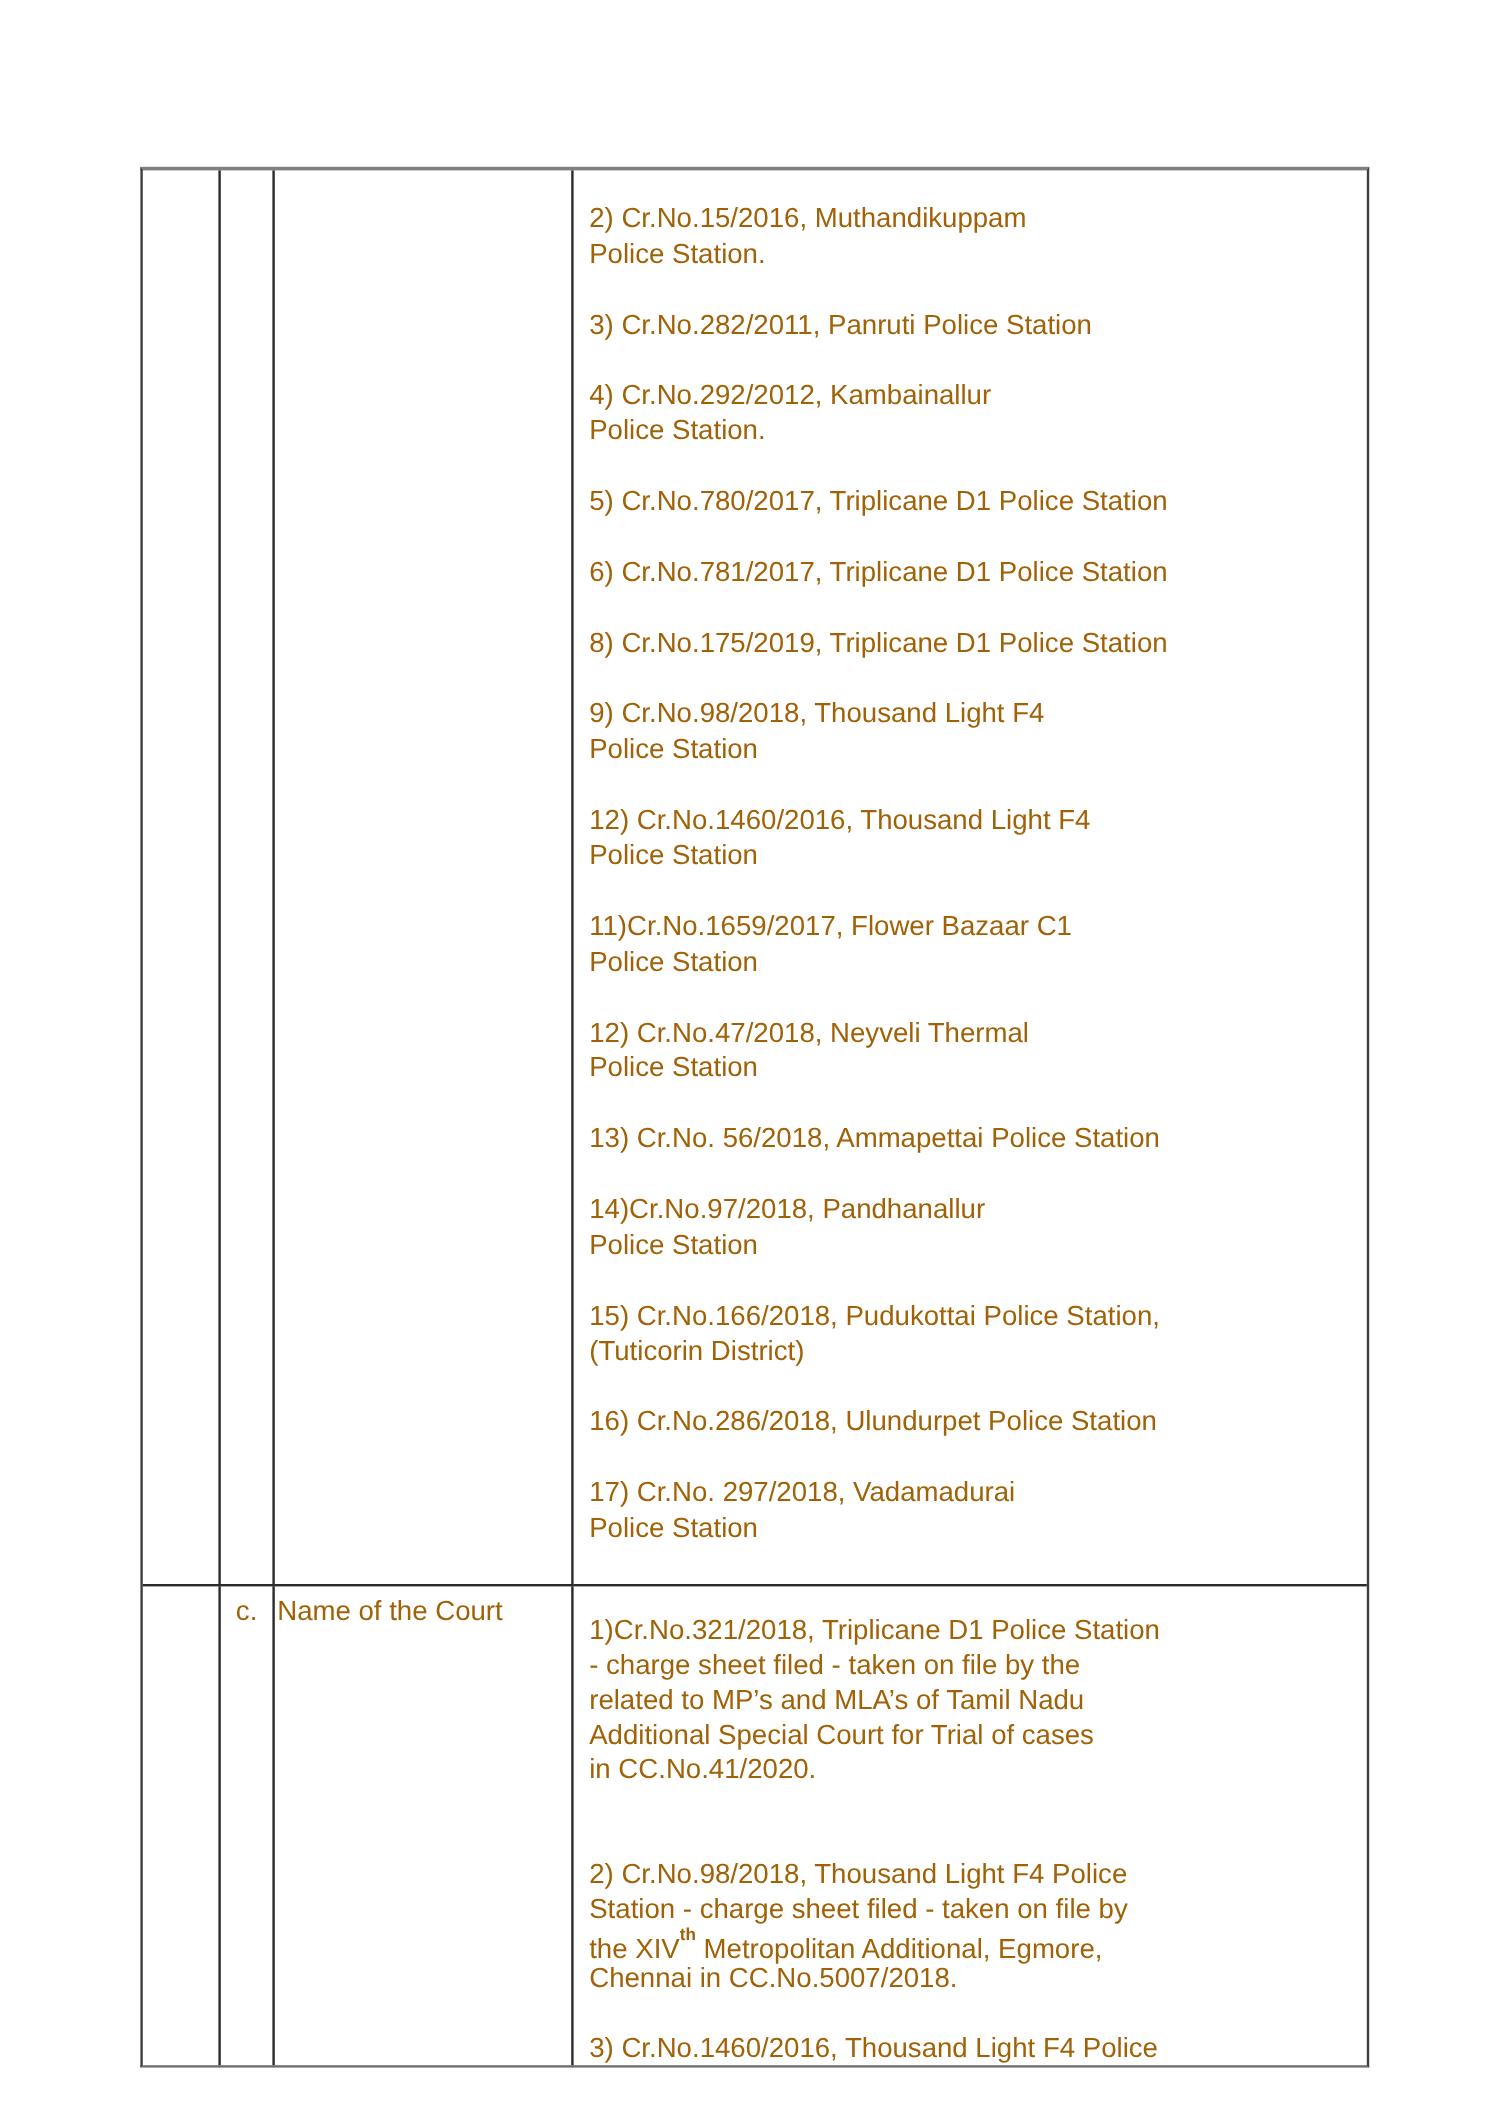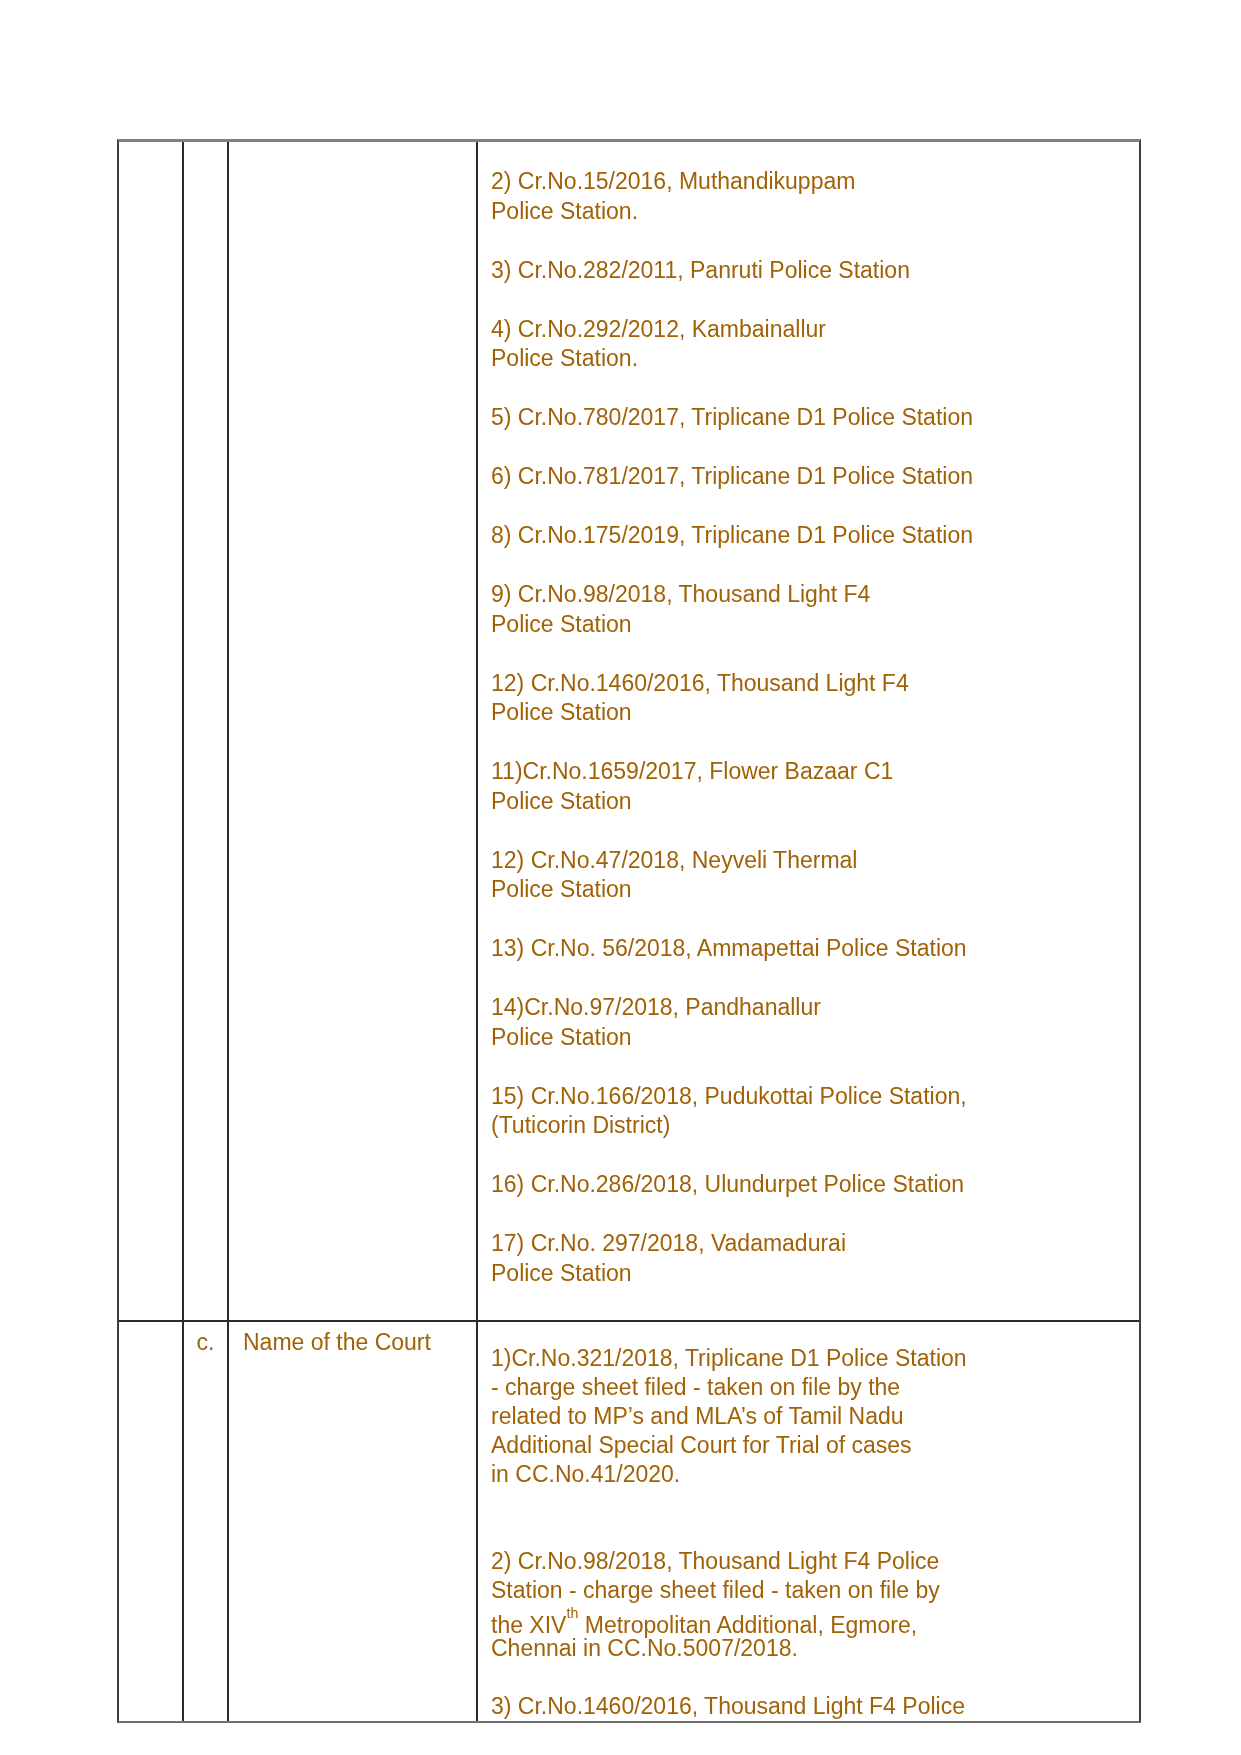--- a/index.html
+++ b/index.html
@@ -27,29 +27,29 @@
     grid-template-rows:1180px 1fr;
   }
   .cell {
     box-sizing:border-box;
     overflow:hidden;
     font-size:23px;
   }
   .vline { border-right:2px solid #2b2b2b; }
   .hline { border-bottom:2px solid #2b2b2b; }
   .cell-item { text-align:center; padding-top:7px; }
-  .cell-label { padding:7px 6px 0 14px; }
+  .cell-label { padding:7px 6px 0 2px; }
   .cell-cases { padding:25px 6px 0 13px; }
   .cell-court { padding:22px 6px 0 13px; }
   .case-line { height:29.5px; line-height:29.5px; white-space:pre; }
   .case-entry { margin-bottom:29.5px; }
   .court-line { height:29px; line-height:29px; white-space:pre; }
   .court-entry { margin-bottom:29px; }
   .court-entry.gap2 { margin-bottom:58px; }
-  .sup { font-size:0.62em; position:relative; top:-0.45em; }
+  .sup { font-size:0.62em; position:relative; top:-0.45em;font-weight:bold; }
 </style>
 </head>
 <body>
 
 <div class="page">
   <div class="doc-table">
 
     <div class="cell vline hline"></div>
     <div class="cell vline hline cell-item"></div>
     <div class="cell vline hline cell-label"></div>

